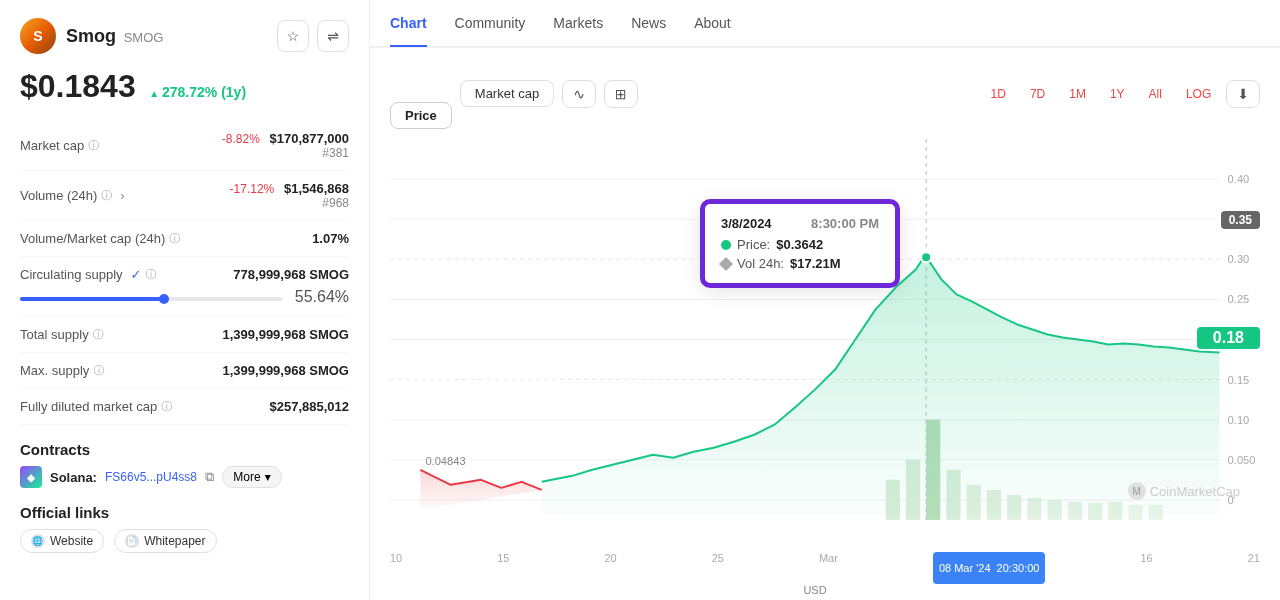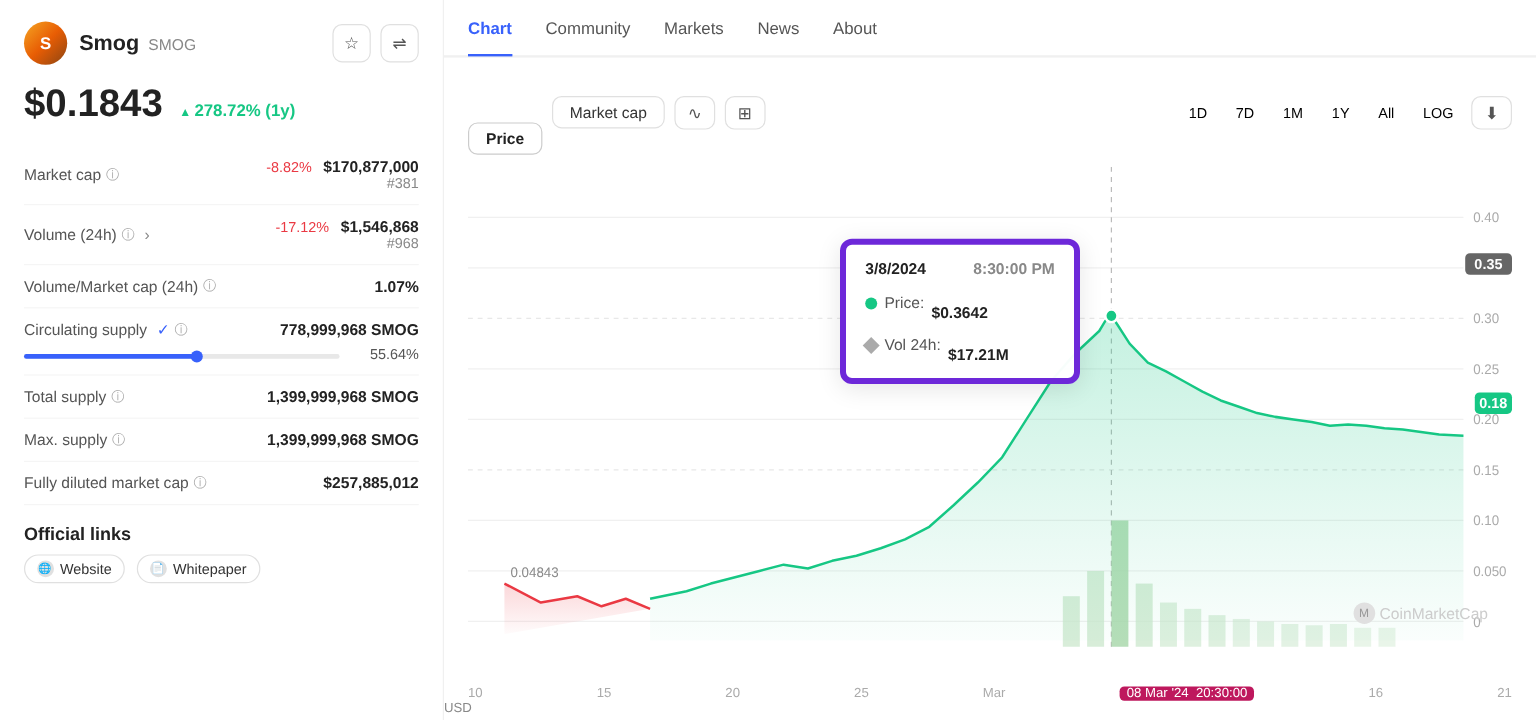--- a/index.html
+++ b/index.html
@@ -56,38 +56,38 @@
     .tab-bar { display: flex; align-items: center; border-bottom: 2px solid #f0f0f0; padding: 0 20px; gap: 28px; height: 48px; }
     .tab { padding: 14px 0; font-size: 14px; cursor: pointer; color: #555; border-bottom: 2px solid transparent; margin-bottom: -2px; }
     .tab.active { color: #3861fb; border-bottom-color: #3861fb; font-weight: 600; }
 
     .chart-toolbar { display: flex; align-items: center; justify-content: space-between; padding: 10px 20px; }
     .toolbar-left { display: flex; gap: 8px; align-items: center; }
     .filter-btn { border: 1px solid #e0e0e0; border-radius: 8px; padding: 5px 14px; font-size: 13px; cursor: pointer; background: #fff; color: #333; }
     .filter-btn.active { background: #fff; color: #222; font-weight: 600; border-color: #ccc; margin-top: 44px; }
     .icon-tool-btn { border: 1px solid #e0e0e0; border-radius: 8px; padding: 5px 10px; background: #fff; cursor: pointer; color: #555; font-size: 14px; display: flex; align-items: center; }
     .toolbar-right { display: flex; gap: 6px; align-items: center; }
-    .time-btn { border: 1px solid transparent; border-radius: 6px; padding: 4px 8px; font-size: 12px; cursor: pointer; background: none; color: #000000; }
+    .time-btn { border: 1px solid transparent; border-radius: 6px; padding: 4px 8px; font-size: 12px; cursor: pointer; background: none; color: #ef4444; }
 
     .chart-area { flex: 1; position: relative; padding: 0 20px 10px; overflow: hidden; }
 
     svg.chart-svg { width: 100%; height: 100%; }
 
     .tooltip-box { position: absolute; background: rgba(255,255,255,0.97); border: 5px solid #6d28d9; border-radius: 10px; padding: 12px 16px; box-shadow: 0 4px 20px rgba(0,0,0,0.1); left: 330px; top: 60px; min-width: 200px; }
     .tooltip-date { font-size: 13px; font-weight: 600; color: #222; margin-bottom: 6px; display: flex; justify-content: space-between; }
     .tooltip-row { display: flex; align-items: center; gap: 6px; font-size: 13px; margin-top: 4px; }
     .tooltip-dot { width: 10px; height: 10px; border-radius: 50%; background: #16c784; }
     .tooltip-diamond { width: 10px; height: 10px; background: #aaa; transform: rotate(45deg); }
     .tooltip-label { color: #555; }
-    .tooltip-val { font-weight: 600; margin-top: 16px; }
+    .tooltip-val { font-weight: 600; }
 
     .chart-watermark { position: absolute; bottom: 50px; right: 40px; color: #ccc; font-size: 13px; display: flex; align-items: center; gap: 4px; }
     .watermark-icon { width: 18px; height: 18px; border-radius: 50%; background: #e0e0e0; display: flex; align-items: center; justify-content: center; font-size: 10px; color: #999; }
 
-    .usd-label { text-align: left; padding-right: 20px; font-size: 11px; color: #888; padding-bottom: 4px; }
+    .usd-label { text-align: center; padding-right: 20px; font-size: 11px; color: #888; padding-bottom: 4px; }
   </style>
 </head>
 <body>
 
 <div class="left-panel">
   <div class="coin-header">
     <div class="coin-identity">
       <div class="coin-avatar">S</div>
       <span>
         <span class="coin-name">Smog</span>
@@ -145,21 +145,21 @@
           <span>Circulating supply</span>
           <span style="color:#3861fb; margin-left:4px;">✓</span>
           <span class="info-icon">ⓘ</span>
         </span>
         <span class="stat-value">778,999,968 SMOG</span>
       </div>
       <div style="display:flex;justify-content:space-between;width:100%;align-items:center;">
         <div class="progress-bar-wrap" style="width:80%;">
           <div class="progress-bar-fill" style="width:55.64%;"></div>
         </div>
-        <span style="font-size:12px;color:#555;">55.64%</span>
+        <span style="font-size:16px;color:#555;">55.64%</span>
       </div>
     </div>
 
     <div class="stat-row">
       <span class="stat-label">
         <span>Total supply</span>
         <span class="info-icon">ⓘ</span>
       </span>
       <span class="stat-value">1,399,999,968 SMOG</span>
     </div>
@@ -174,20 +174,33 @@
 
     <div class="stat-row">
       <span class="stat-label">
         <span>Fully diluted market cap</span>
         <span class="info-icon">ⓘ</span>
       </span>
       <span class="stat-value">$257,885,012</span>
     </div>
   </div>
 
+  <div class="contracts-section">
+    <div class="section-title">Contracts</div>
+    <div class="contract-row">
+      <div class="solana-badge">◈</div>
+      <span class="chain-label">Solana:</span>
+      <span class="contract-addr">FS66v5...pU4ss8</span>
+      <button class="copy-btn">⧉</button>
+      <button class="more-btn">
+        <span>More</span>
+        <span>▾</span>
+      </button>
+    </div>
+  </div>
 
   <div class="links-section">
     <div class="section-title">Official links</div>
     <div class="links-row">
       <div class="link-badge">
         <div class="link-icon">🌐</div>
         <span>Website</span>
       </div>
       <div class="link-badge">
         <div class="link-icon">📄</div>
@@ -285,21 +298,21 @@
       <text x="828" y="244" font-size="11" fill="#aaa">0.15</text>
       <text x="828" y="284" font-size="11" fill="#aaa">0.10</text>
       <text x="828" y="324" font-size="11" fill="#aaa">0.050</text>
       <text x="828" y="364" font-size="11" fill="#aaa">0</text>
     </svg>
 
     
     <div style="position:absolute; right:20px; top:72px; background:#666; color:#fff; padding:2px 8px; border-radius:4px; font-size:12px; font-weight:600;">0.35</div>
 
     
-    <div style="position:absolute; right:20px; top:188px; background:#16c784; color:#fff; padding:2px 4px; border-radius:4px; font-size:12px; font-weight:600;">0.18</div>
+    <div style="position:absolute; right:20px; top:188px; background:#16c784; color:#fff; padding:2px 16px; border-radius:4px; font-size:16px; font-weight:600;">0.18</div>
 
     
     <div class="tooltip-box">
       <div class="tooltip-date">
         <span>3/8/2024</span>
         <span style="color:#888;margin-left:20px;">8:30:00 PM</span>
       </div>
       <div class="tooltip-row">
         <div class="tooltip-dot"></div>
         <span class="tooltip-label">Price:</span>
@@ -318,19 +331,19 @@
       <span>CoinMarketCap</span>
     </div>
   </div>
 
   <div style="display:flex; justify-content:space-between; padding: 2px 20px 0; font-size:11px; color:#aaa;text-align:right;">
     <span>10</span>
     <span>15</span>
     <span>20</span>
     <span>25</span>
     <span>Mar</span>
-    <span style="background:#be185d; color:#fff; padding:0 6px; border-radius:4px;">08 Mar '24&nbsp;&nbsp;20:30:00</span>
+    <span style="background:#3b82f6; color:#fff; padding:10px 6px; border-radius:4px;">08 Mar '24&nbsp;&nbsp;20:30:00</span>
     <span>16</span>
     <span>21</span>
   </div>
 
   <div class="usd-label">USD</div>
 </div>
 
 </body></html>

